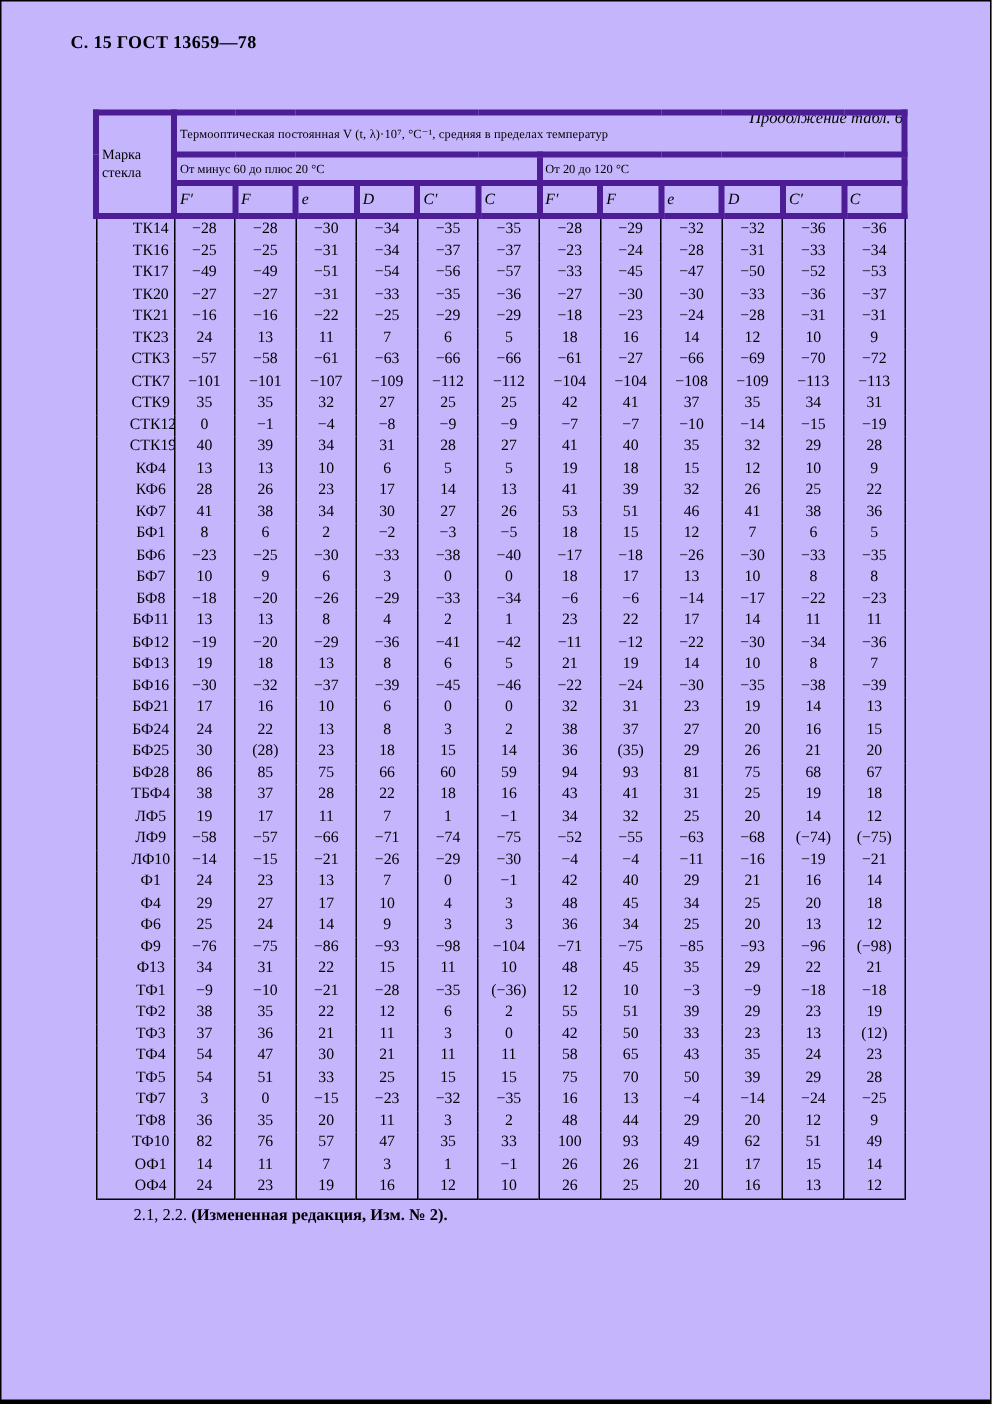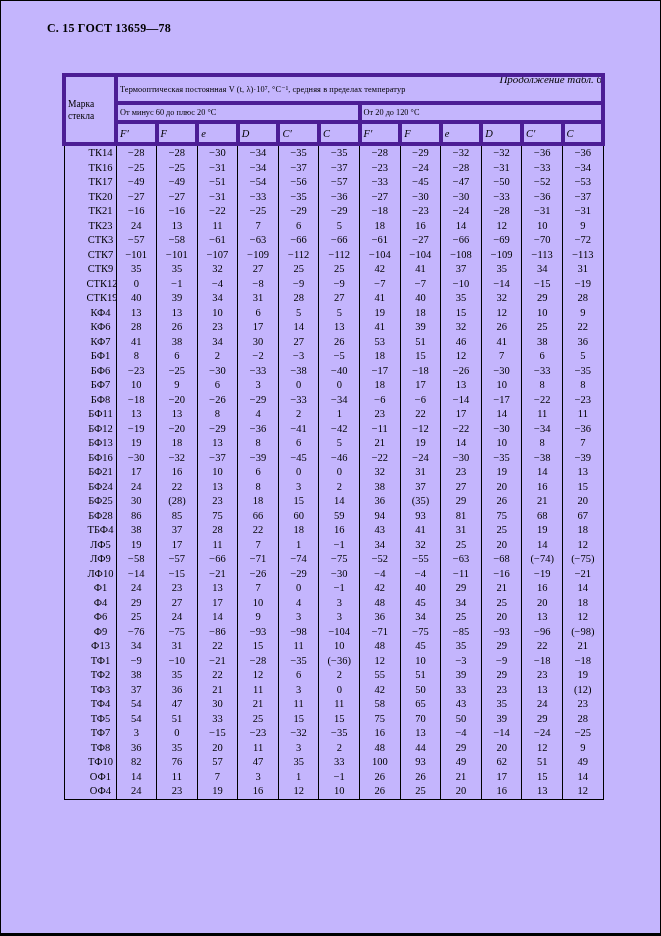--- a/index.html
+++ b/index.html
@@ -785,14 +785,17 @@
           <td>26</td>
           <td>25</td>
           <td>20</td>
           <td>16</td>
           <td>13</td>
           <td>12</td>
         </tr>
       </tbody>
   </table>
 
+  <div class="footer-note">
+    <span>2.1, 2.2. </span><span class="bold">(Измененная редакция, Изм. № 2).</span>
+  </div>
 
 </div>
 
 </body></html>

